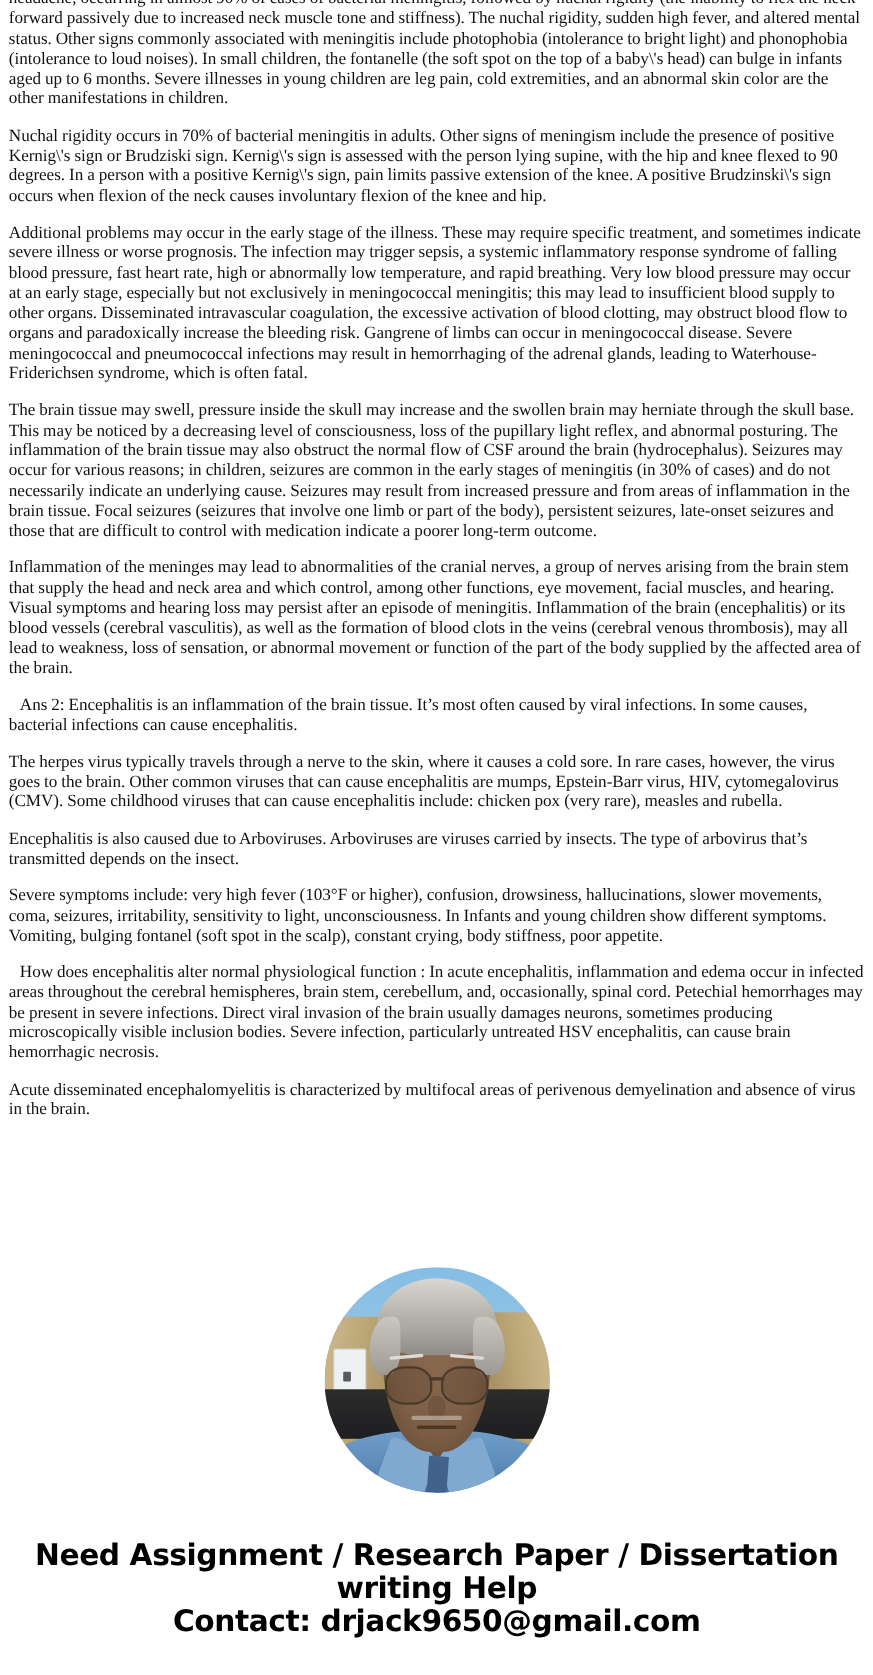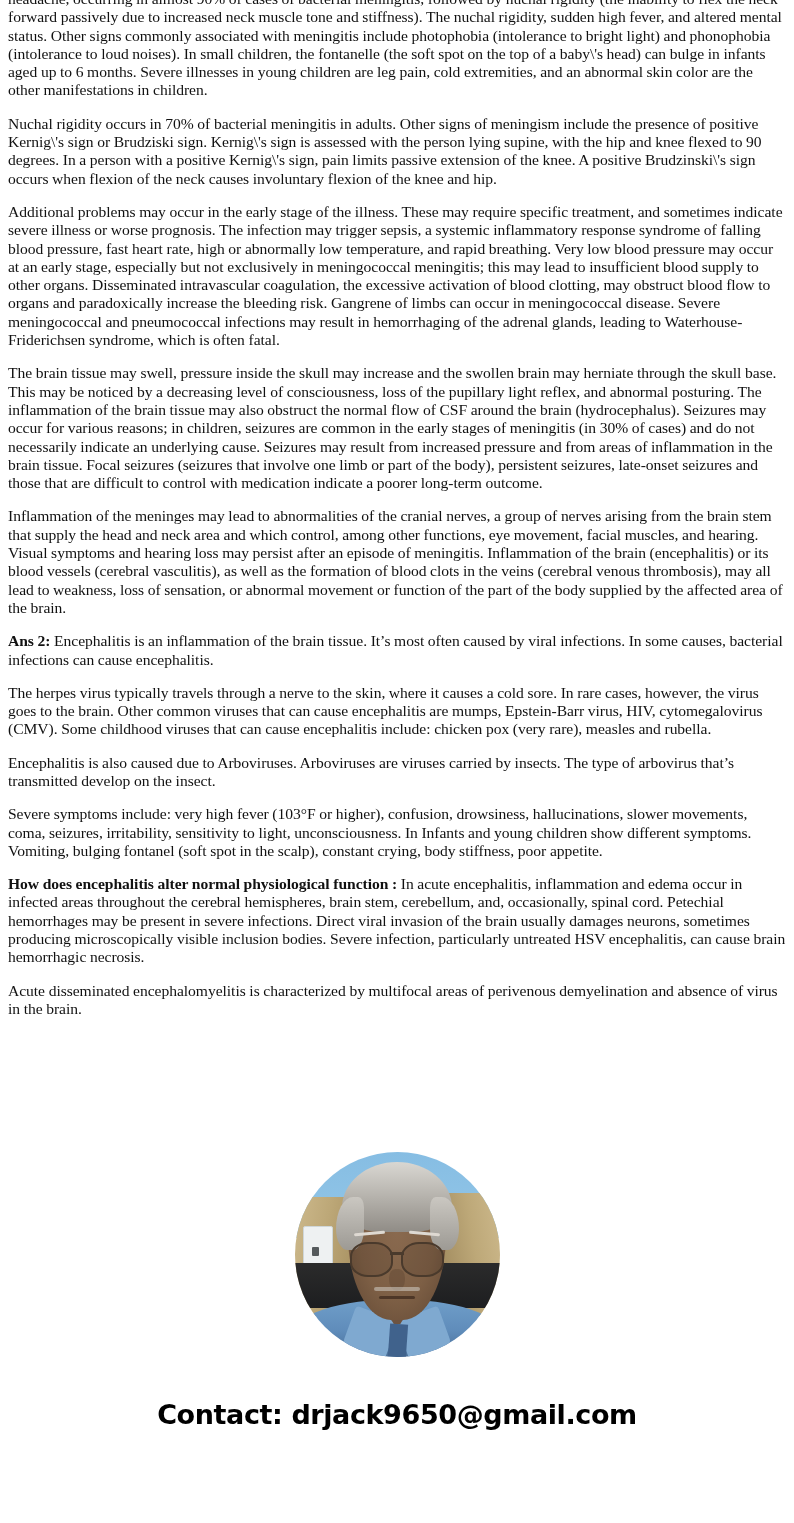--- a/index.html
+++ b/index.html
@@ -38,21 +38,22 @@
     font-size: 15.6px;
     line-height: 18.3px;
     text-align: left;
     font-family: "Liberation Serif", "DejaVu Serif", serif;
     color: #111111;
     letter-spacing: -0.05px;
     word-spacing: -0.2px;
   }
 
   p.para b, .lead {
-    font-weight: bold;
+    font-weight: normal;
+    margin-left: 10px;
   }
 
   
   .photo-block {
     position: absolute;
     left: 0;
     top: 1152px;
     width: 794px;
     text-align: center;
   }
@@ -255,21 +256,21 @@
     <p class="para">Additional problems may occur in the early stage of the illness. These may require specific treatment, and sometimes indicate severe illness or worse prognosis. The infection may trigger sepsis, a systemic inflammatory response syndrome of falling blood pressure, fast heart rate, high or abnormally low temperature, and rapid breathing. Very low blood pressure may occur at an early stage, especially but not exclusively in meningococcal meningitis; this may lead to insufficient blood supply to other organs. Disseminated intravascular coagulation, the excessive activation of blood clotting, may obstruct blood flow to organs and paradoxically increase the bleeding risk. Gangrene of limbs can occur in meningococcal disease. Severe meningococcal and pneumococcal infections may result in hemorrhaging of the adrenal glands, leading to Waterhouse-Friderichsen syndrome, which is often fatal.</p>
 
     <p class="para">The brain tissue may swell, pressure inside the skull may increase and the swollen brain may herniate through the skull base. This may be noticed by a decreasing level of consciousness, loss of the pupillary light reflex, and abnormal posturing. The inflammation of the brain tissue may also obstruct the normal flow of CSF around the brain (hydrocephalus). Seizures may occur for various reasons; in children, seizures are common in the early stages of meningitis (in 30% of cases) and do not necessarily indicate an underlying cause. Seizures may result from increased pressure and from areas of inflammation in the brain tissue. Focal seizures (seizures that involve one limb or part of the body), persistent seizures, late-onset seizures and those that are difficult to control with medication indicate a poorer long-term outcome.</p>
 
     <p class="para">Inflammation of the meninges may lead to abnormalities of the cranial nerves, a group of nerves arising from the brain stem that supply the head and neck area and which control, among other functions, eye movement, facial muscles, and hearing. Visual symptoms and hearing loss may persist after an episode of meningitis. Inflammation of the brain (encephalitis) or its blood vessels (cerebral vasculitis), as well as the formation of blood clots in the veins (cerebral venous thrombosis), may all lead to weakness, loss of sensation, or abnormal movement or function of the part of the body supplied by the affected area of the brain.</p>
 
     <p class="para"><b>Ans 2:</b><span> Encephalitis is an inflammation of the brain tissue. It’s most often caused by viral infections. In some causes, bacterial infections can cause encephalitis.</span></p>
 
     <p class="para">The herpes virus typically travels through a nerve to the skin, where it causes a cold sore. In rare cases, however, the virus goes to the brain. Other common viruses that can cause encephalitis are mumps, Epstein-Barr virus, HIV, cytomegalovirus (CMV). Some childhood viruses that can cause encephalitis include: chicken pox (very rare), measles and rubella.</p>
 
-    <p class="para">Encephalitis is also caused due to Arboviruses. Arboviruses are viruses carried by insects. The type of arbovirus that’s transmitted develop on the insect.</p>
+    <p class="para">Encephalitis is also caused due to Arboviruses. Arboviruses are viruses carried by insects. The type of arbovirus that’s transmitted depends on the insect.</p>
 
 
     <p class="para">Severe symptoms include: very high fever (103°F or higher), confusion, drowsiness, hallucinations, slower movements, coma, seizures, irritability, sensitivity to light, unconsciousness. In Infants and young children show different symptoms. Vomiting, bulging fontanel (soft spot in the scalp), constant crying, body stiffness, poor appetite.</p>
 
     <p class="para"><b>How does encephalitis alter normal physiological function :</b><span> In acute encephalitis, inflammation and edema occur in infected areas throughout the cerebral hemispheres, brain stem, cerebellum, and, occasionally, spinal cord. Petechial hemorrhages may be present in severe infections. Direct viral invasion of the brain usually damages neurons, sometimes producing microscopically visible inclusion bodies. Severe infection, particularly untreated HSV encephalitis, can cause brain hemorrhagic necrosis.</span></p>
 
     <p class="para">Acute disseminated encephalomyelitis is characterized by multifocal areas of perivenous demyelination and absence of virus in the brain.</p>
 
 
   </div>
@@ -295,16 +296,17 @@
       <div class="ph-glass-l"></div>
       <div class="ph-glass-r"></div>
       <div class="ph-bridge"></div>
       <div class="ph-nose"></div>
       <div class="ph-mustache"></div>
       <div class="ph-mouth"></div>
     </div>
   </div>
 
   <div class="promo">
+    <div class="line1">Need Assignment / Research Paper / Dissertation writing Help</div>
     <div class="line2">Contact: drjack9650@gmail.com</div>
   </div>
 
 </div>
 
 </body></html>

